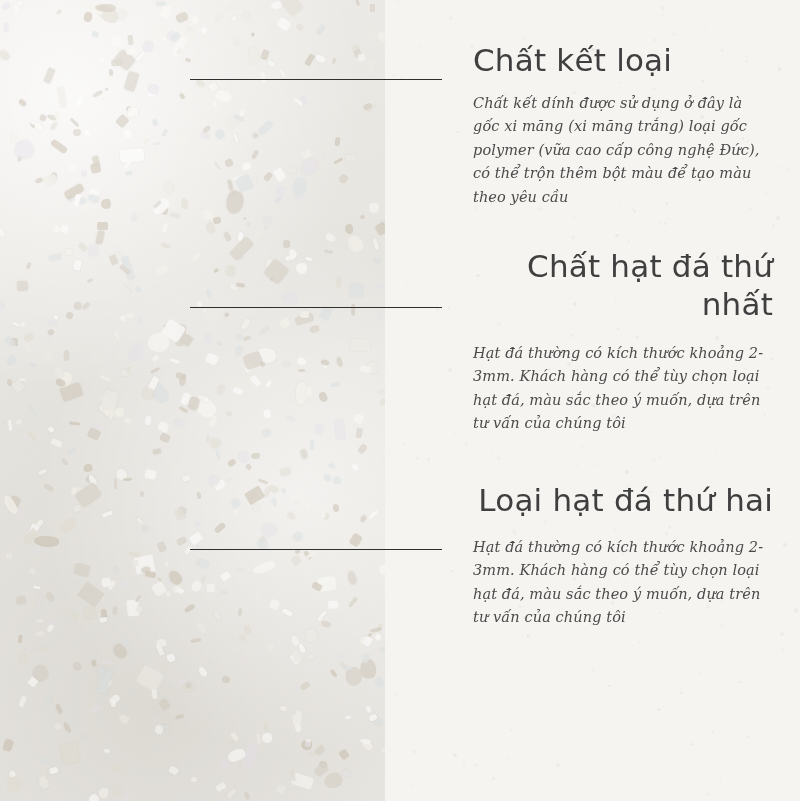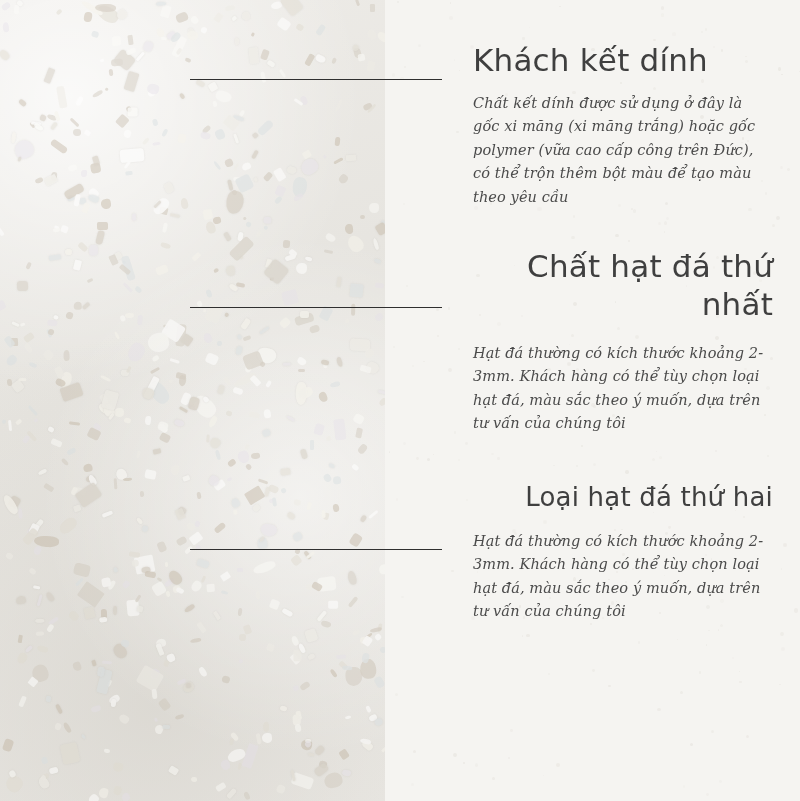--- a/index.html
+++ b/index.html
@@ -93,21 +93,21 @@
   }
   #block-1 { top: 42px; }
   #block-1 h2 { font-size: 31px; }
   #block-1 p  { margin-top: 12px; }
 
   #block-2 { top: 248px; text-align: right; }
   #block-2 h2 { font-size: 31px; }
   #block-2 p  { margin-top: 18px; text-align: left; }
 
   #block-3 { top: 482px; text-align: right; }
-  #block-3 h2 { font-size: 26px; }
+  #block-3 h2 { font-size: 31px; }
   #block-3 p  { margin-top: 16px; text-align: left; }
 
   
   .leader {
     position: absolute;
     height: 0;
     border-top: 1.6px solid #2f2f2f;
     z-index: 5;
   }
   #leader-1 { left: 190px; top: 79px;  width: 252px; }
@@ -1003,22 +1003,22 @@
         <div class="spk" style="width: 2.6px; height: 2.6px; left: 137.6px; top: 616.1px; opacity: 0.55;"></div>
         <div class="spk" style="width: 2.4px; height: 2.4px; left: 233.4px; top: 204.4px; opacity: 0.29;"></div>
         <div class="spk" style="width: 1.9px; height: 1.9px; left: 325.5px; top: 558px; opacity: 0.54;"></div>
         <div class="spk" style="width: 3.9px; height: 3.9px; left: 206.1px; top: 47.5px; opacity: 0.68;"></div>
         <div class="spk" style="width: 2.6px; height: 2.6px; left: 381.9px; top: 454.6px; opacity: 0.5;"></div>
         <div class="spk" style="width: 3.3px; height: 3.3px; left: 230.3px; top: 233.8px; opacity: 0.73;"></div>
         <div class="spk" style="width: 1.3px; height: 1.3px; left: 396.4px; top: 74px; opacity: 0.7;"></div>
       </div>
 
     <div class="block" id="block-1">
-      <h2>Khách kết dính</h2>
-      <p>Chất kết dính được sử dụng ở đây là gốc xi măng (xi măng trắng) hoặc gốc polymer (vữa cao cấp công trên Đức), có thể trộn thêm bột màu để tạo màu theo yêu cầu</p>
+      <h2>Chất kết loại</h2>
+      <p>Chất kết dính được sử dụng ở đây là gốc xi măng (xi măng trắng) loại gốc polymer (vữa cao cấp công nghệ Đức), có thể trộn thêm bột màu để tạo màu theo yêu cầu</p>
     </div>
 
     <div class="block" id="block-2">
       <h2>Chất hạt đá thứ nhất</h2>
       <p>Hạt đá thường có kích thước khoảng 2-3mm. Khách hàng có thể tùy chọn loại hạt đá, màu sắc theo ý muốn, dựa trên tư vấn của chúng tôi</p>
     </div>
 
     <div class="block" id="block-3">
       <h2>Loại hạt đá thứ hai</h2>
       <p>Hạt đá thường có kích thước khoảng 2-3mm. Khách hàng có thể tùy chọn loại hạt đá, màu sắc theo ý muốn, dựa trên tư vấn của chúng tôi</p>

